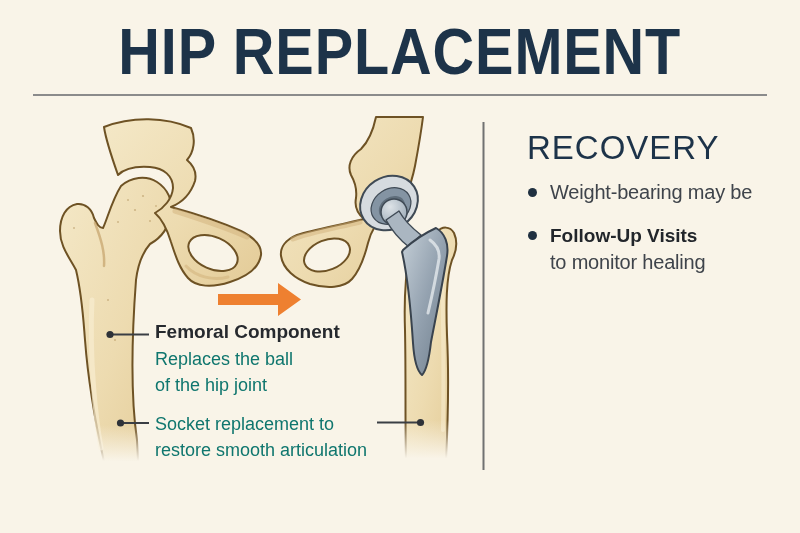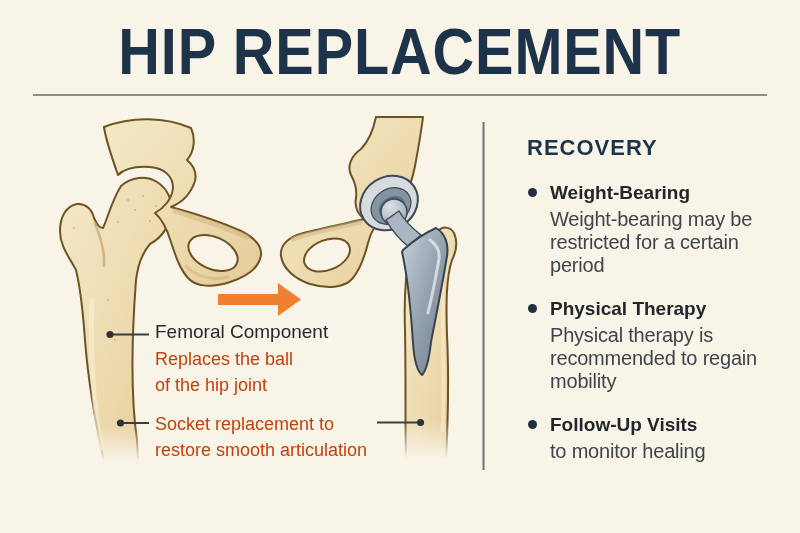--- a/index.html
+++ b/index.html
@@ -5,27 +5,27 @@
   html,body{margin:0;padding:0;background:#f9f4e8;}
   #canvas{position:relative;width:800px;height:470px;background:#f9f4e8;overflow:hidden;
           font-family:"Liberation Sans", sans-serif;padding-left:28px;}
   #art{position:absolute;left:0;top:0;width:800px;height:533px;}
 
   .title-wrap{position:absolute;left:0;top:20px;width:800px;text-align:center;}
   .title-wrap h1{margin:0;display:inline-block;font-size:64px;line-height:64px;font-weight:700;
                  letter-spacing:1px;color:#1d3349;transform:scaleX(.9);transform-origin:center;}
 
   .callout{position:absolute;color:#3e434a;}
-  .callout .c-title{font-size:19px;line-height:24px;font-weight:400;color:#26292e;margin-bottom:2px;}
-  .callout .c-line{font-size:18px;line-height:26px;color:#c2410c;}
+  .callout .c-title{font-size:19px;line-height:24px;font-weight:700;color:#26292e;margin-bottom:2px;}
+  .callout .c-line{font-size:18px;line-height:26px;color:#0f766e;}
   #femoral-label{left:155px;top:320px;width:230px;}
   #acetabular-label{left:155px;top:411px;width:240px;}
 
   #recovery{position:absolute;left:527px;top:131px;width:266px;}
-  #recovery h2{margin:0 0 16px 0;font-size:22px;line-height:34px;font-weight:700;
+  #recovery h2{margin:0 0 16px 0;font-size:33px;line-height:34px;font-weight:400;
                letter-spacing:1px;color:#1d3349;}
   .r-item{position:relative;padding-left:23px;margin-bottom:20px;}
   .r-bullet{position:absolute;left:1px;top:7px;width:9px;height:9px;border-radius:50%;background:#203040;}
   .r-title{font-size:19px;line-height:23px;font-weight:700;color:#22262b;margin-bottom:4px;}
   .r-line{font-size:20px;line-height:23px;color:#3f444b;letter-spacing:-0.2px;}
 </style>
 </head>
 <body>
 
 <div id="canvas">
@@ -143,31 +143,23 @@
   <div id="acetabular-label" class="callout">
     <div class="c-line">Socket replacement to</div>
     <div class="c-line">restore smooth articulation</div>
   </div>
 
   <div id="recovery">
     <h2>RECOVERY</h2>
 
     <div class="r-item">
       <span class="r-bullet"></span>
-      <div class="r-title">Weight-Bearing</div>
       <div class="r-line">Weight-bearing may be</div>
-      <div class="r-line">restricted for a certain period</div>
     </div>
 
-    <div class="r-item">
-      <span class="r-bullet"></span>
-      <div class="r-title">Physical Therapy</div>
-      <div class="r-line">Physical therapy is</div>
-      <div class="r-line">recommended to regain mobility</div>
-    </div>
 
     <div class="r-item">
       <span class="r-bullet"></span>
       <div class="r-title">Follow-Up Visits</div>
       <div class="r-line">to monitor healing</div>
     </div>
   </div>
 
 </div>
 

